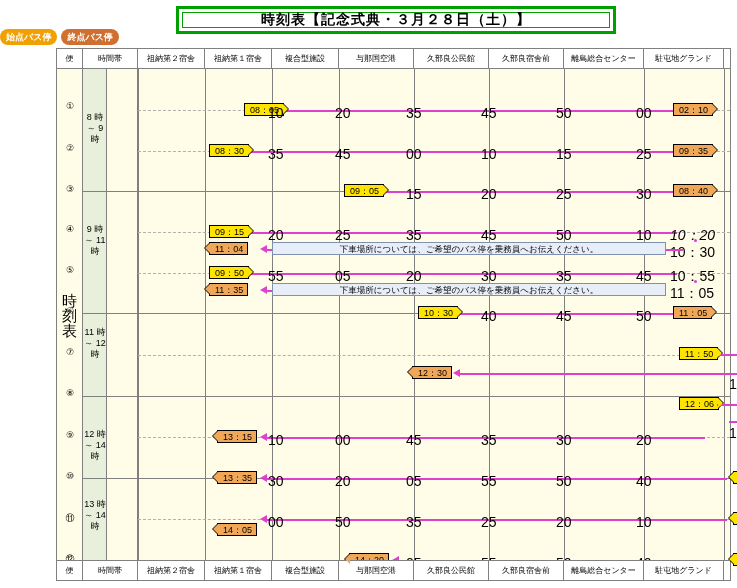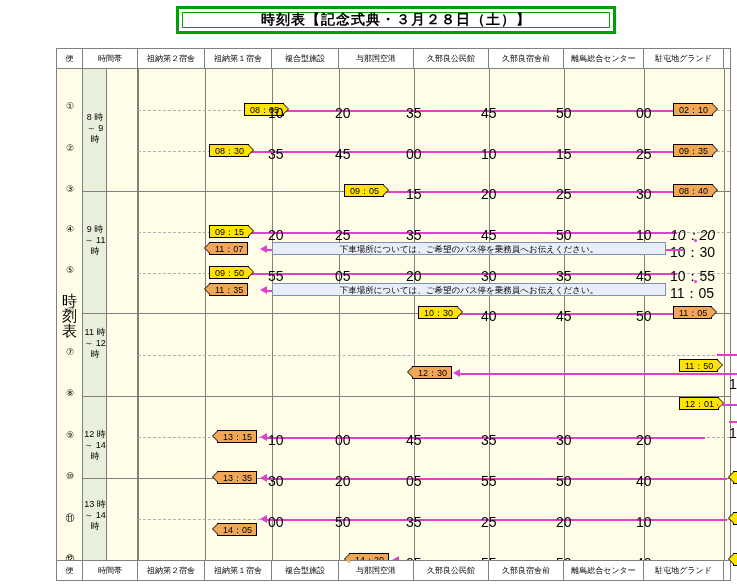--- a/index.html
+++ b/index.html
@@ -98,20 +98,24 @@
 <body>
 
 <div class="page">
 
   <div class="title-wrap">
     <div class="inner">
       <span class="title-text">時刻表【記念式典・３月２８日（土）】</span>
     </div>
   </div>
 
+  <div class="legend">
+    <span class="pill start">始点バス停</span>
+    <span class="pill end">終点バス停</span>
+  </div>
 
   <div class="tbl">
 
     <div class="col-label">
       <div class="v">時 刻 表</div>
     </div>
     <div class="col-bin"></div>
     <div class="col-time"></div>
 
     <div class="hdr">
@@ -212,21 +216,21 @@
       <div class="min" style="left:349px;top:158px;">35</div>
       <div class="min" style="left:424px;top:158px;">45</div>
       <div class="min" style="left:499px;top:158px;">50</div>
       <div class="min" style="left:579px;top:158px;">10</div>
       <div class="min" style="left:613px;top:158px;width:46px;font-style:italic;">10：20</div>
       <div class="dot" style="left:637px;top:170px;"></div>
       <div class="min" style="left:613px;top:175px;width:46px;">10：30</div>
 
       <div class="conn" style="left:208px;top:180px;width:418px;"></div>
       <div class="arrow-l" style="left:203px;top:176px;"></div>
-      <div class="chip orange lt" style="left:152px;top:173px;">11：07</div>
+      <div class="chip orange lt" style="left:152px;top:173px;">11：04</div>
       <div class="note" style="left:215px;top:173px;width:394px;">下車場所については、ご希望のバス停を乗務員へお伝えください。</div>
 
       <div class="conn" style="left:190px;top:204px;width:430px;"></div>
       <div class="chip yellow" style="left:152px;top:197px;">09：50</div>
       <div class="min" style="left:211px;top:199px;">55</div>
       <div class="min" style="left:278px;top:199px;">05</div>
       <div class="min" style="left:349px;top:199px;">20</div>
       <div class="min" style="left:424px;top:199px;">30</div>
       <div class="min" style="left:499px;top:199px;">35</div>
       <div class="min" style="left:579px;top:199px;">45</div>
@@ -239,29 +243,29 @@
       <div class="note" style="left:215px;top:214px;width:394px;">下車場所については、ご希望のバス停を乗務員へお伝えください。</div>
 
       <div class="conn" style="left:400px;top:244px;width:227px;"></div>
       <div class="arrow-r" style="left:625px;top:240px;"></div>
       <div class="chip yellow" style="left:361px;top:237px;">10：30</div>
       <div class="min" style="left:424px;top:239px;">40</div>
       <div class="min" style="left:499px;top:239px;">45</div>
       <div class="min" style="left:579px;top:239px;">50</div>
       <div class="chip orange" style="left:616px;top:237px;">11：05</div>
 
-      <div class="chip yellow" style="left:622px;top:278px;margin-top:12px;">11：50</div>
+      <div class="chip yellow" style="left:622px;top:278px;">11：50</div>
       <div class="conn" style="left:660px;top:285px;width:28px;"></div>
 
       <div class="conn" style="left:400px;top:304px;width:288px;"></div>
       <div class="arrow-l" style="left:396px;top:300px;"></div>
       <div class="chip orange lt" style="left:355px;top:297px;">12：30</div>
       <div class="min" style="left:672px;top:307px;width:46px;">11：55</div>
 
-      <div class="chip yellow" style="left:622px;top:328px;">12：01</div>
+      <div class="chip yellow" style="left:622px;top:328px;">12：06</div>
       <div class="conn" style="left:660px;top:335px;width:28px;"></div>
 
       <div class="conn" style="left:672px;top:352px;width:16px;"></div>
       <div class="min" style="left:672px;top:356px;width:46px;">12：10</div>
 
       <div class="conn" style="left:208px;top:368px;width:440px;"></div>
       <div class="arrow-l" style="left:203px;top:364px;"></div>
       <div class="chip orange lt" style="left:160px;top:361px;">13：15</div>
       <div class="min" style="left:211px;top:363px;">10</div>
       <div class="min" style="left:278px;top:363px;">00</div>

